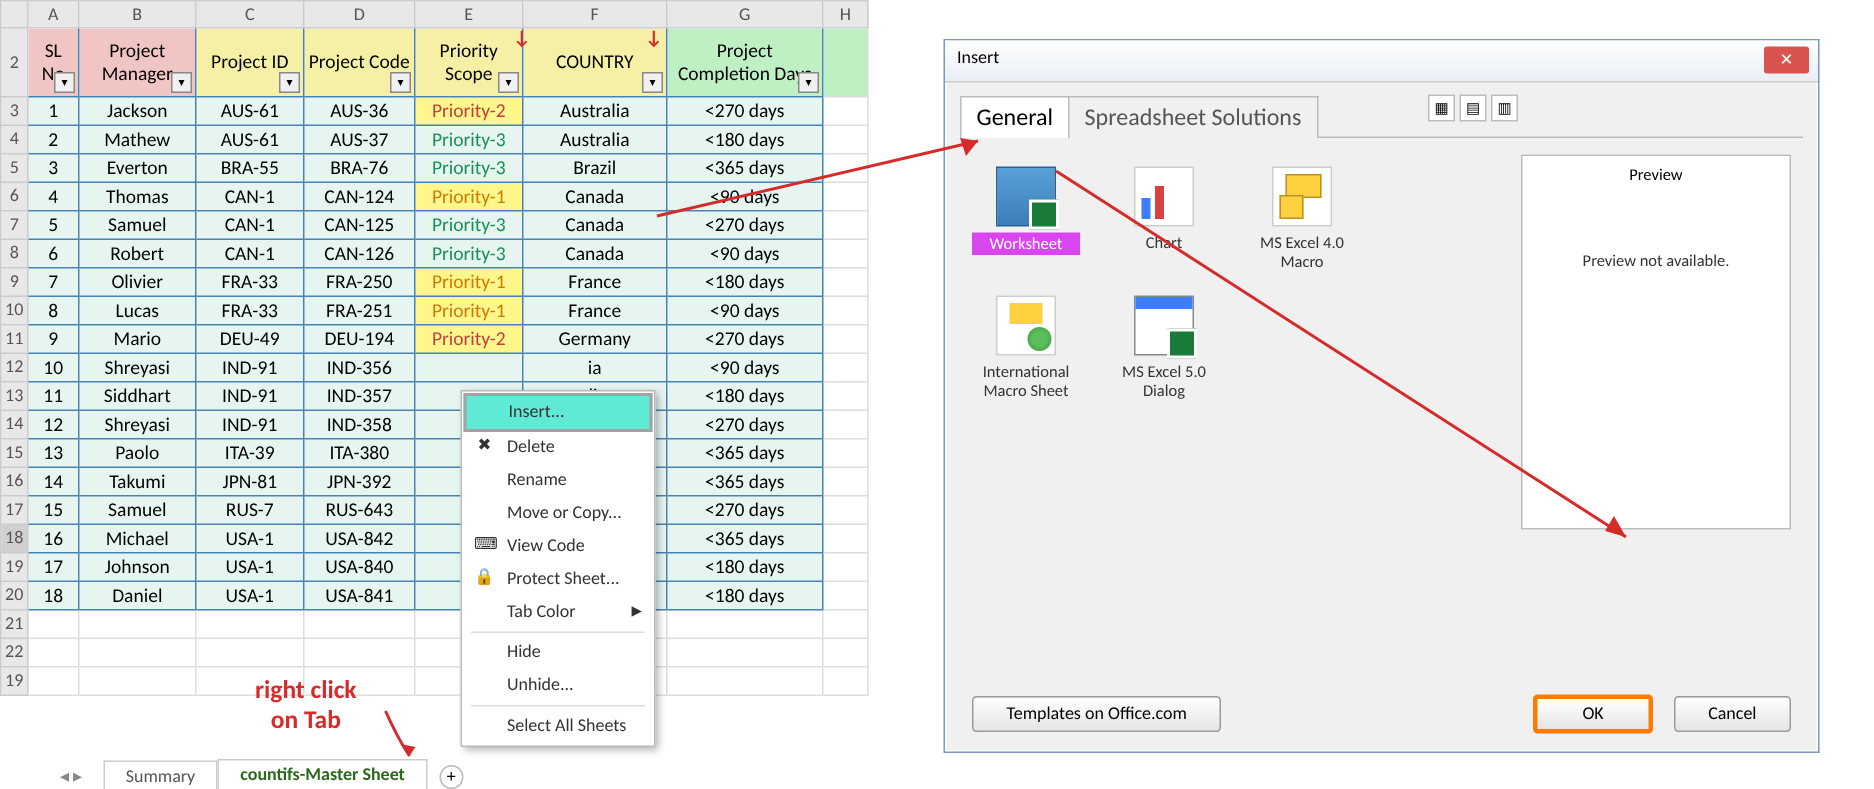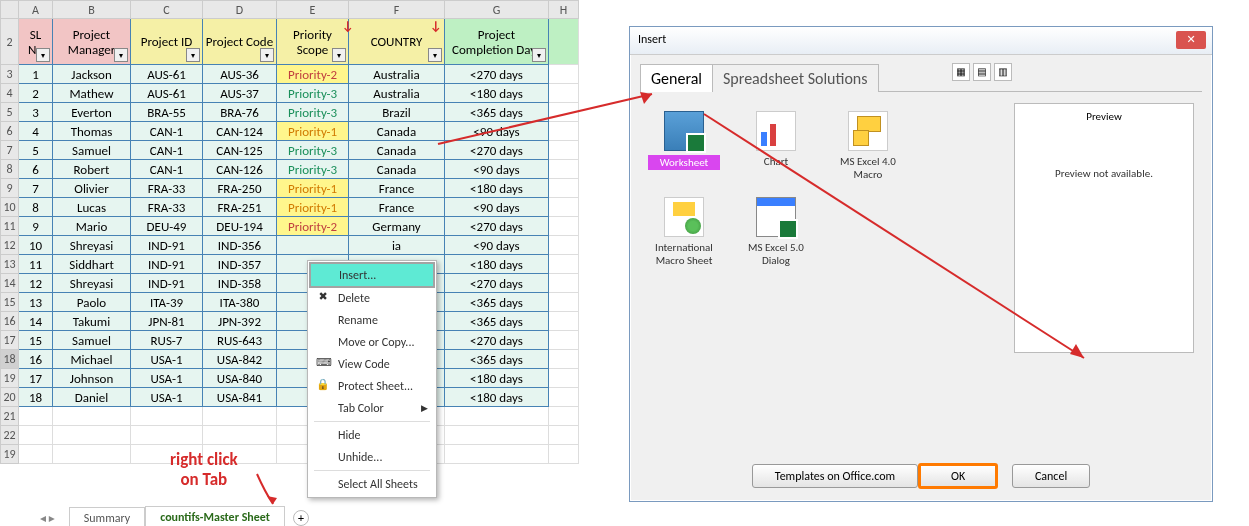--- a/index.html
+++ b/index.html
@@ -50,21 +50,21 @@
 .dlg-tab.inactive{background:#f0f0f0;color:#555}
 .icon-area{position:absolute;left:18px;top:56px;width:340px;display:flex;flex-wrap:wrap;gap:16px 20px}
 .fileicon{width:72px;text-align:center;font-size:11px;color:#333}
 .fileicon .ico{width:40px;height:40px;margin:0 auto 4px}
 .fileicon.sel .lbl{background:#d946ef;color:#fff;padding:1px 2px}
 .preview-box{position:absolute;right:18px;top:48px;width:180px;height:250px;border:1px solid #bbb;background:#fff;font-size:11px;text-align:center}
 .preview-box .ptitle{text-align:center;padding:6px 24px}
 .preview-box .pmsg{margin-top:38px;color:#333}
 .view-btns{position:absolute;right:18px;top:56px;display:flex;gap:3px}
 .vbtn{width:18px;height:18px;border:1px solid #bbb;background:#fff;font-size:10px;text-align:center;line-height:16px}
-.dlg-btns{position:absolute;bottom:12px;left:18px;right:18px;display:flex;justify-content:center;align-items:center}
+.dlg-btns{position:absolute;bottom:12px;left:18px;right:18px;display:flex;justify-content:space-between;align-items:center}
 .btn{padding:4px 22px;font-size:12px;background:linear-gradient(#fff,#e4e4e4);border:1px solid #999;border-radius:3px}
 .btn.ok{border:3px solid #ff7a00;padding:3px 30px}
 
 
 .ico-ws{background:linear-gradient(#5aa0d8,#3a7fb8);position:relative;border:1px solid #2a6090}
 .ico-ws::after{content:"";position:absolute;right:-3px;bottom:-3px;width:16px;height:16px;background:#1a7a3a;border:2px solid #fff}
 .ico-chart{background:#fff;border:1px solid #ccc;position:relative}
 .ico-chart::before{content:"";position:absolute;left:4px;bottom:4px;width:6px;height:14px;background:#3a7fff}
 .ico-chart::after{content:"";position:absolute;left:13px;bottom:4px;width:6px;height:22px;background:#d94040}
 .ico-macro{background:#fff;border:1px solid #ccc;position:relative}

